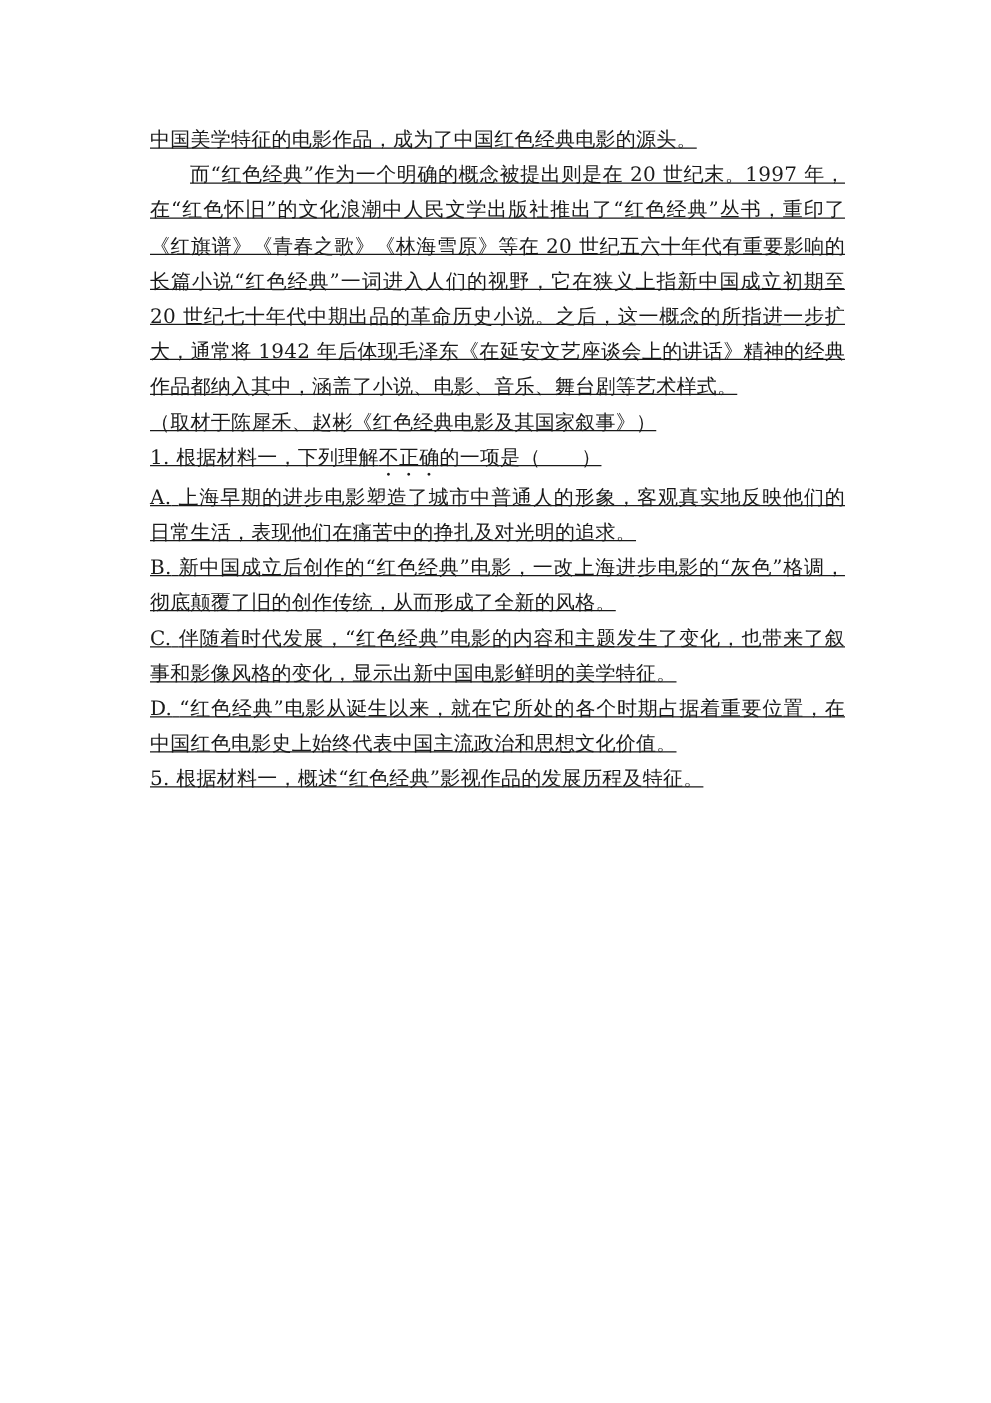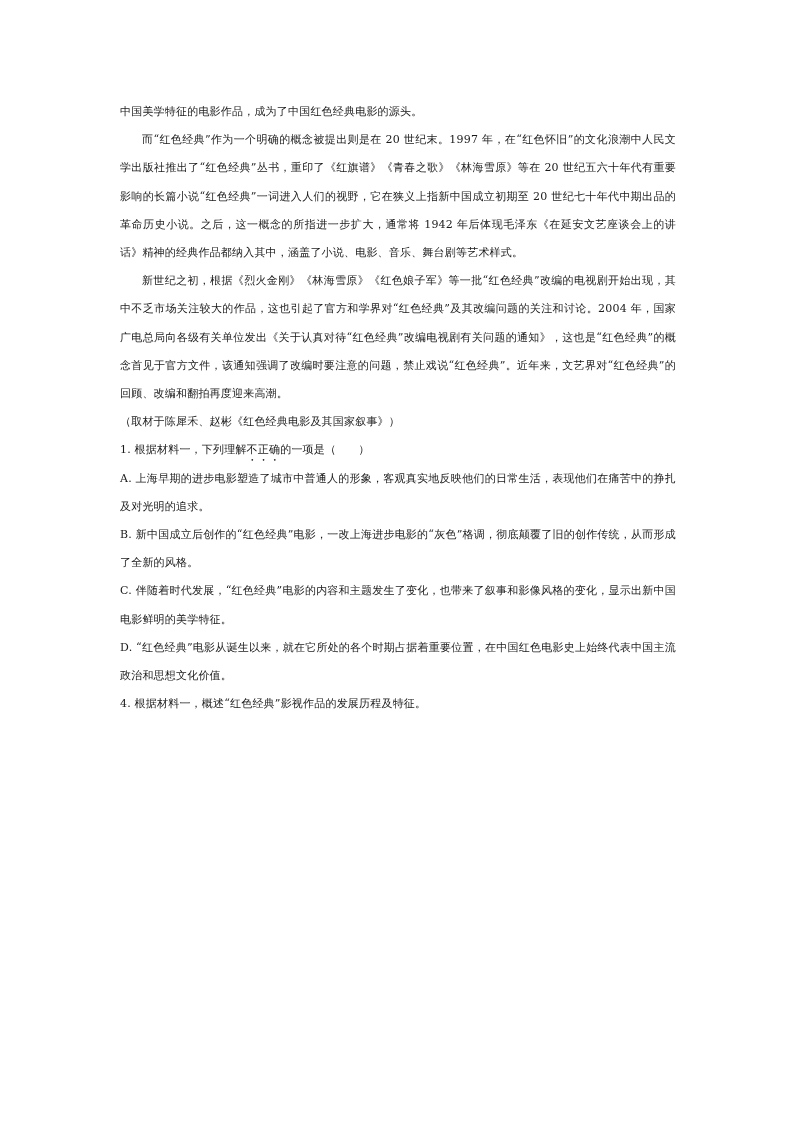--- a/index.html
+++ b/index.html
@@ -1,40 +1,40 @@
 <!DOCTYPE html>
 <html><head>
 <meta charset="utf-8">
 <style>
   html, body { margin: 0; padding: 0; background: #ffffff; }
   body { width: 793px; height: 1122px; position: relative; overflow: hidden; }
   .page {
     position: absolute; left: 120px; top: 98px; width: 556px;
     font-family: "DejaVu Serif", "Liberation Serif", serif;
-    font-size: 11px; color: #1a1a1a; line-height: 28.2px;
+    font-size: 16px; color: #1a1a1a; line-height: 28.2px;
     letter-spacing: 0.2px;
+    text-decoration: underline;
   }
   .p { margin: 0; text-align: justify; text-justify: inter-character; }
   .indent { text-indent: 2em; }
   .source { text-align: left; margin: 0; }
   .q { margin: 0; }
   .opt { margin: 0; text-align: justify; }
   .dot { text-emphasis: dot; text-emphasis-position: under; text-align: center; -webkit-text-emphasis: dot; -webkit-text-emphasis-position: under; }
 </style>
 </head>
 <body>
 
 <div class="page">
   <p class="p">中国美学特征的电影作品，成为了中国红色经典电影的源头。</p>
   <p class="p indent">而“红色经典”作为一个明确的概念被提出则是在 20 世纪末。1997 年，在“红色怀旧”的文化浪潮中人民文学出版社推出了“红色经典”丛书，重印了《红旗谱》《青春之歌》《林海雪原》等在 20 世纪五六十年代有重要影响的长篇小说“红色经典”一词进入人们的视野，它在狭义上指新中国成立初期至 20 世纪七十年代中期出品的革命历史小说。之后，这一概念的所指进一步扩大，通常将 1942 年后体现毛泽东《在延安文艺座谈会上的讲话》精神的经典作品都纳入其中，涵盖了小说、电影、音乐、舞台剧等艺术样式。</p>
-  <p class="p indent">新世纪之初，根据《烈火金刚》《林海雪原》《红色娘子军》等一批“红色经典”改编的电视剧开始出现，其中不乏市场关注较大的作品，这也引起了官方和学界对“红色经典”及其改编问题的关注和讨论。2004 年，国家广电总局向各级有关单位发出《关于认真对待“红色经典”改编电视剧有关问题的通知》，这也是“红色经典”的概念首见于官方文件，该通知强调了改编时要注意的问题，禁止戏说“红色经典”。近年来，文艺界对“红色经典”的回顾、改编和翻拍再度迎来高潮。</p>
   <p class="source">（取材于陈犀禾、赵彬《红色经典电影及其国家叙事》）</p>
 
   <p class="q"><span>1. 根据材料一，下列理解</span><span class="dot">不正确</span><span>的一项是（　　）</span></p>
 
   <p class="opt"><span>A.</span> <span>上海早期的进步电影塑造了城市中普通人的形象，客观真实地反映他们的日常生活，表现他们在痛苦中的挣扎及对光明的追求。</span></p>
   <p class="opt"><span>B.</span> <span>新中国成立后创作的“红色经典”电影，一改上海进步电影的“灰色”格调，彻底颠覆了旧的创作传统，从而形成了全新的风格。</span></p>
   <p class="opt"><span>C.</span> <span>伴随着时代发展，“红色经典”电影的内容和主题发生了变化，也带来了叙事和影像风格的变化，显示出新中国电影鲜明的美学特征。</span></p>
   <p class="opt"><span>D.</span> <span>“红色经典”电影从诞生以来，就在它所处的各个时期占据着重要位置，在中国红色电影史上始终代表中国主流政治和思想文化价值。</span></p>
 
-  <p class="q">4. 根据材料一，概述“红色经典”影视作品的发展历程及特征。</p>
+  <p class="q">5. 根据材料一，概述“红色经典”影视作品的发展历程及特征。</p>
 
 </div>
 
 </body></html>

